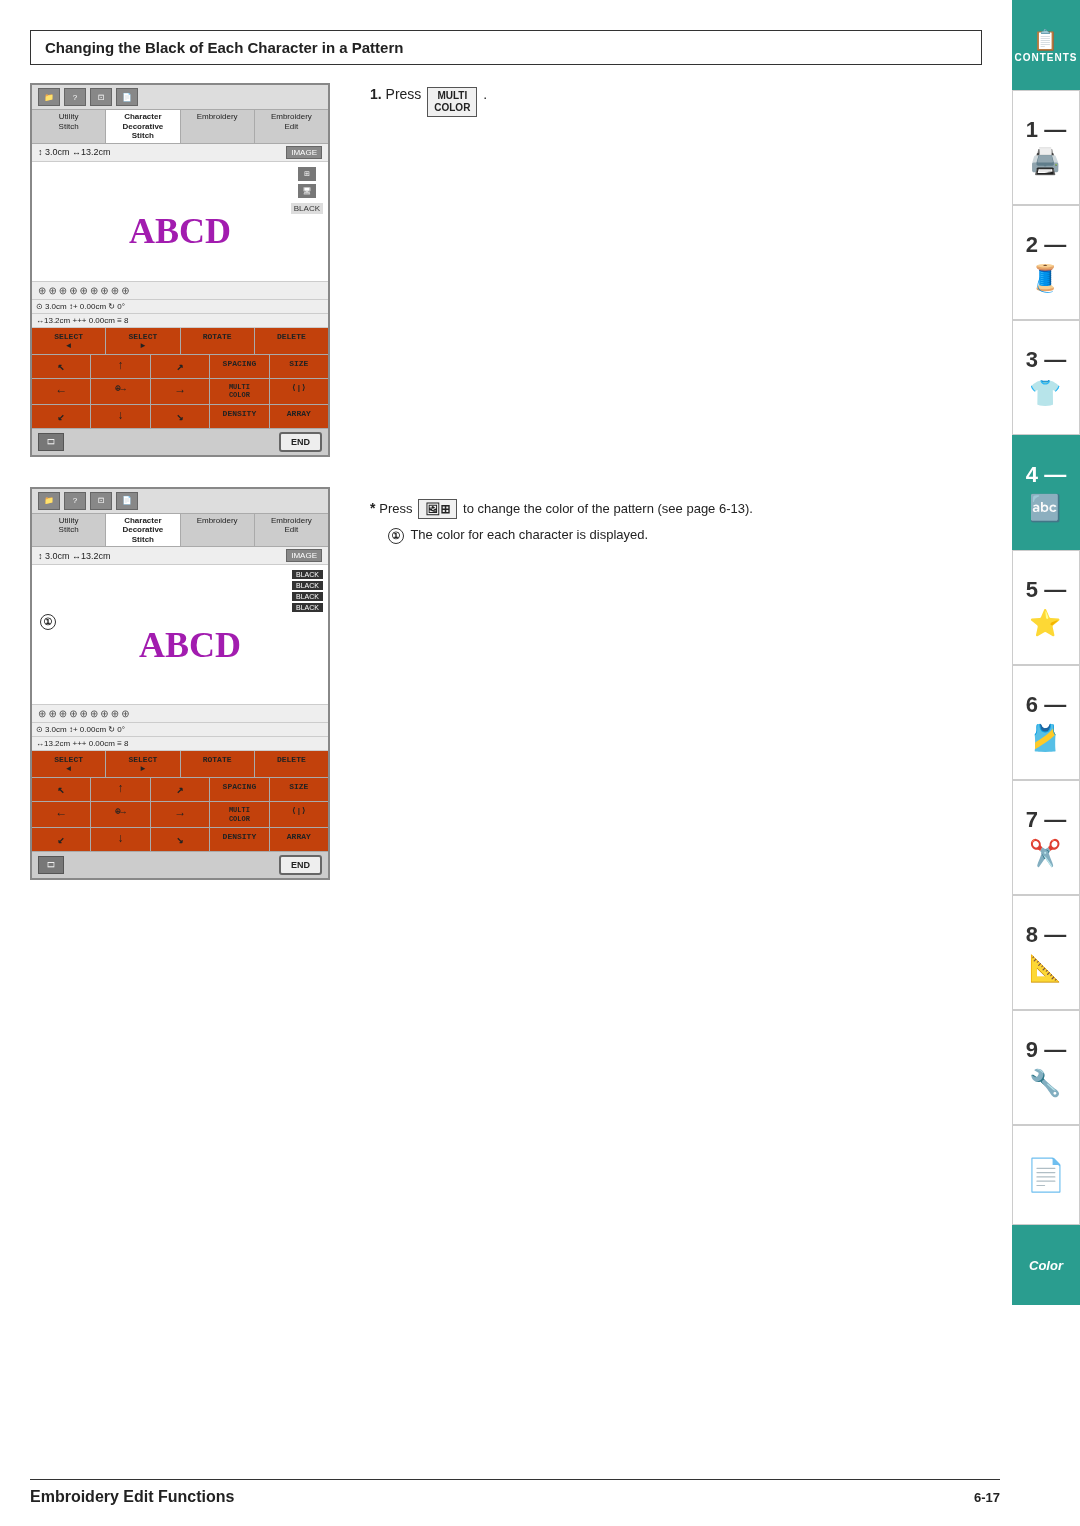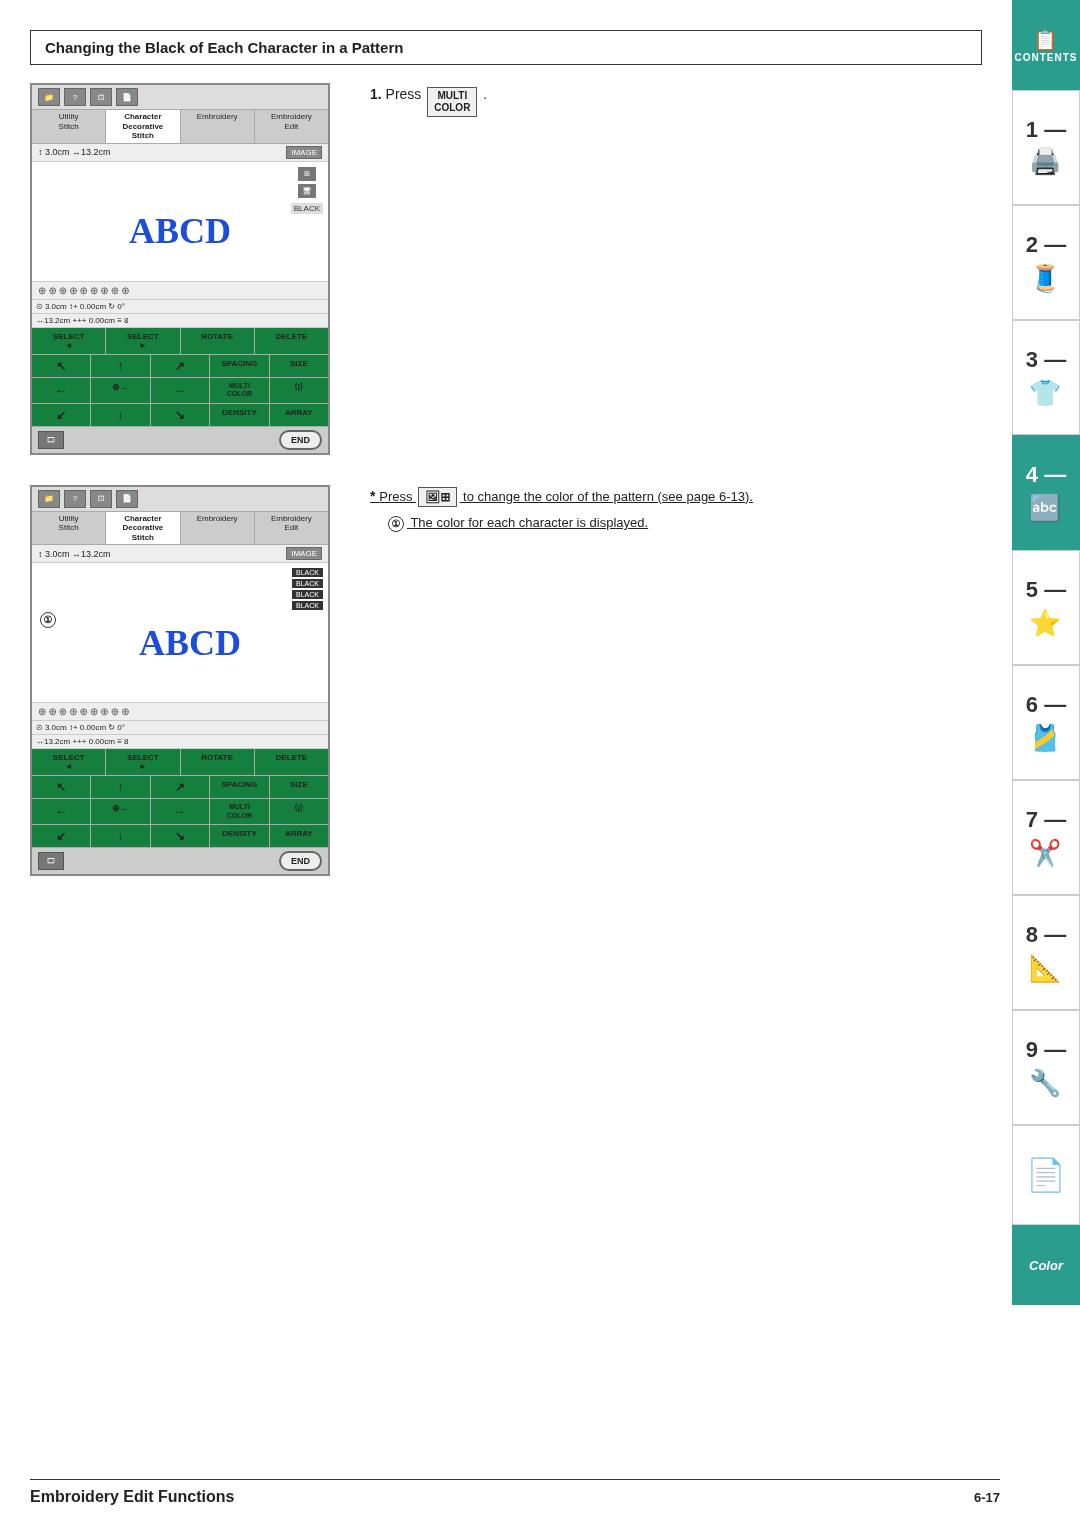--- a/index.html
+++ b/index.html
@@ -138,21 +138,21 @@
       height: 120px;
       position: relative;
       border-bottom: 1px solid #ccc;
       display: flex;
       align-items: center;
       justify-content: center;
     }
     .screen-abcd {
       font-size: 36px;
       font-weight: bold;
-      color: #1d4ed8;
+      color: #a21caf;
       font-family: serif;
       margin-top: 20px;
     }
     .screen-side-icons {
       position: absolute;
       right: 5px;
       top: 5px;
       display: flex;
       flex-direction: column;
       gap: 3px;
@@ -201,23 +201,24 @@
     .btn-row {
       display: flex;
       border-bottom: 1px solid #aaa;
     }
     .btn-cell {
       flex: 1;
       text-align: center;
       padding: 4px 2px;
       font-size: 8px;
       border-right: 1px solid #aaa;
-      background: #15803d;
+      background: #c2410c;
       cursor: pointer;
       font-weight: bold;
+      font-family: Liberation Mono, monospace;
     }
     .btn-cell:last-child { border-right: none; }
     .btn-cell.arrow { font-size: 12px; }
     .btn-cell.multi-color {
       font-size: 7px;
       font-weight: bold;
       line-height: 1.2;
     }
     .screen-bottom-bar {
       display: flex;
@@ -226,21 +227,21 @@
       background: #ccc;
       gap: 6px;
     }
     .end-btn {
       margin-left: auto;
       border: 2px solid #666;
       background: #eee;
       padding: 3px 10px;
       font-size: 9px;
       font-weight: bold;
-      border-radius: 10px;
+      border-radius: 3px;
     }
     .film-icon {
       width: 26px; height: 18px;
       background: #777;
       border: 1px solid #555;
       font-size: 7px;
       color: #fff;
       display: flex;
       align-items: center;
       justify-content: center;
@@ -264,21 +265,21 @@
       font-size: 10px;
       font-weight: bold;
       padding: 2px 6px;
       margin: 0 2px;
       line-height: 1.2;
       text-align: center;
     }
     .note-text {
       font-size: 13px;
       line-height: 1.6;
-      text-decoration: underline;
+      margin-top: 10px;
     }
     .bullet-star {
       font-size: 14px;
       font-weight: bold;
     }
     .circle-num {
       display: inline-flex;
       align-items: center;
       justify-content: center;
       width: 16px; height: 16px;

